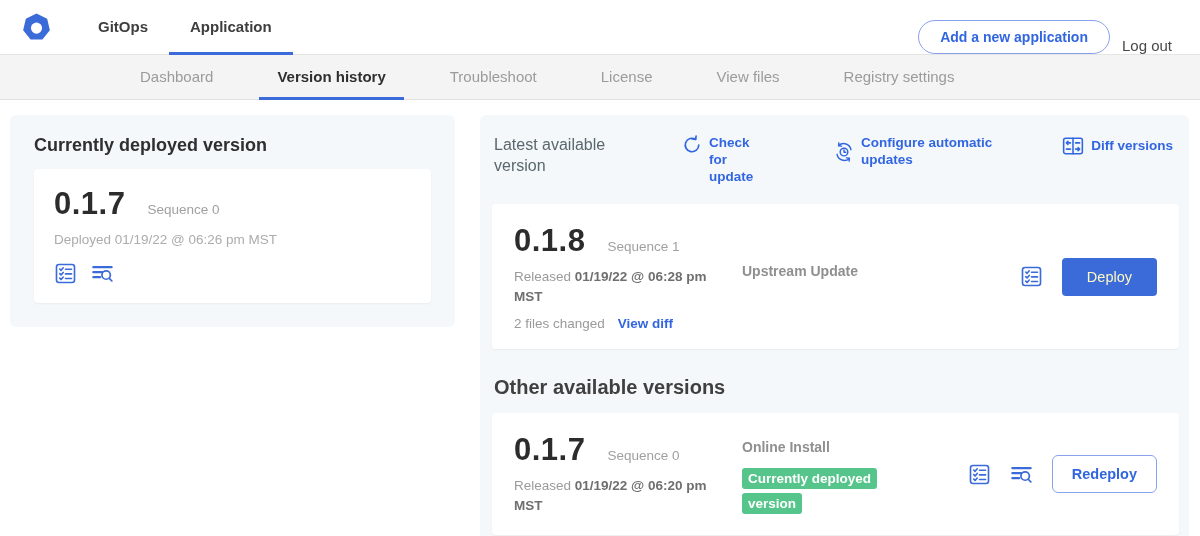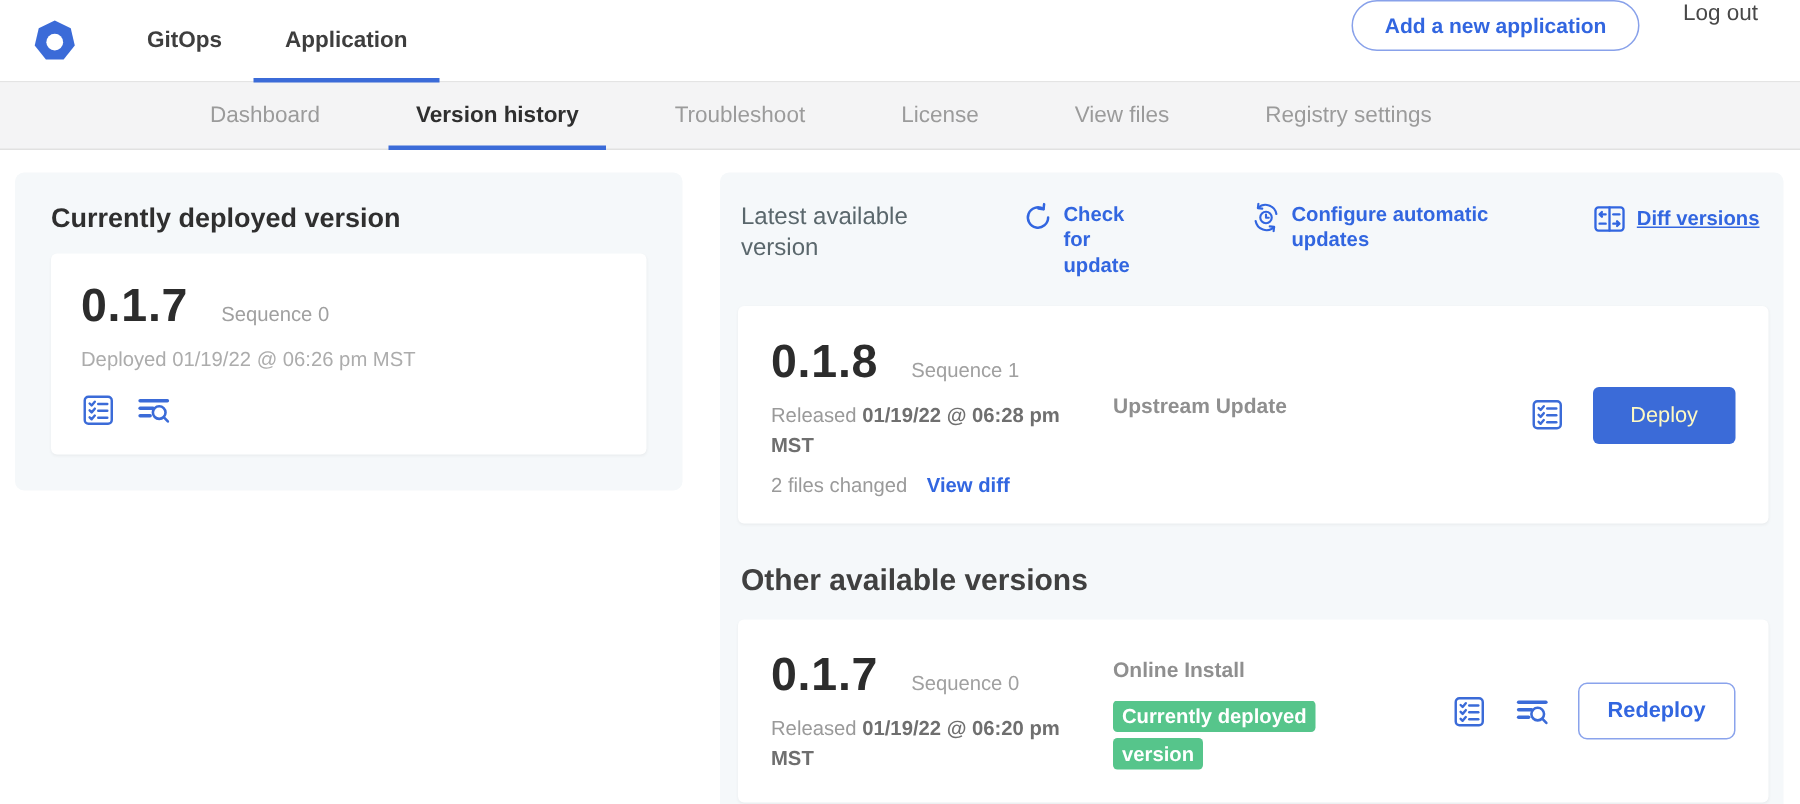--- a/index.html
+++ b/index.html
@@ -29,21 +29,21 @@
   .top-tabs { display: flex; align-items: stretch; }
   .top-tab {
     display: flex; align-items: center;
     padding: 0 21px;
     font-size: 15px; font-weight: 700; color: #3e3e3e;
     cursor: pointer;
     border-bottom: 3px solid transparent;
     margin-bottom: -1px;
   }
   .top-tab.active { border-bottom-color: var(--accent); }
-  .header-right { margin-left: auto; display: flex; align-items: flex-start; gap: 29px; }
+  .header-right { margin-left: auto; display: flex; align-items: flex-end; gap: 12px; }
   .btn-pill {
     border: 1px solid #88a1ea;
     color: var(--link);
     background: #fff;
     font-family: inherit;
     font-size: 14px; font-weight: 700;
     border-radius: 17px;
     padding: 8px 21px;
     cursor: pointer;
   }
@@ -93,22 +93,22 @@
   .right-panel { flex: 1; padding: 20px 10px 15px 12px; }
   .rp-header { display: flex; align-items: flex-start; margin: 0 6px 18px 2px; }
   .rp-title { width: 132px; flex: none; font-size: 16px; line-height: 1.3; color: #5a676c; }
   .action-link {
     display: flex; align-items: flex-start; gap: 7px;
     color: var(--link); font-size: 13.5px; font-weight: 600; line-height: 1.25;
     cursor: pointer; background: none; border: none; font-family: inherit; text-align: left; padding: 0;
   }
   .action-link svg { width: 20px; height: 20px; flex: none; }
   .al-check { margin-left: 56px; width: 88px; }
-  .al-config { margin-left: 64px; width: 168px; }
-  .al-diff { margin-left: auto; align-items: center; text-decoration: underline; }
+  .al-config { margin-left: 64px; width: 168px; align-items: center; }
+  .al-diff { margin-left: auto; align-items: center; }
   .al-diff svg { width: 22px; height: 22px; }
 
   .release-card {
     background: #fff; border-radius: 4px;
     box-shadow: 0 1px 2px rgba(50,50,50,.06);
     display: flex;
     padding: 19px 22px 18px 22px;
   }
   .rc-left { width: 228px; flex: none; }
   .released { margin-top: 8px; font-size: 13.5px; line-height: 1.5; color: #9a9a9a; max-width: 205px; }

